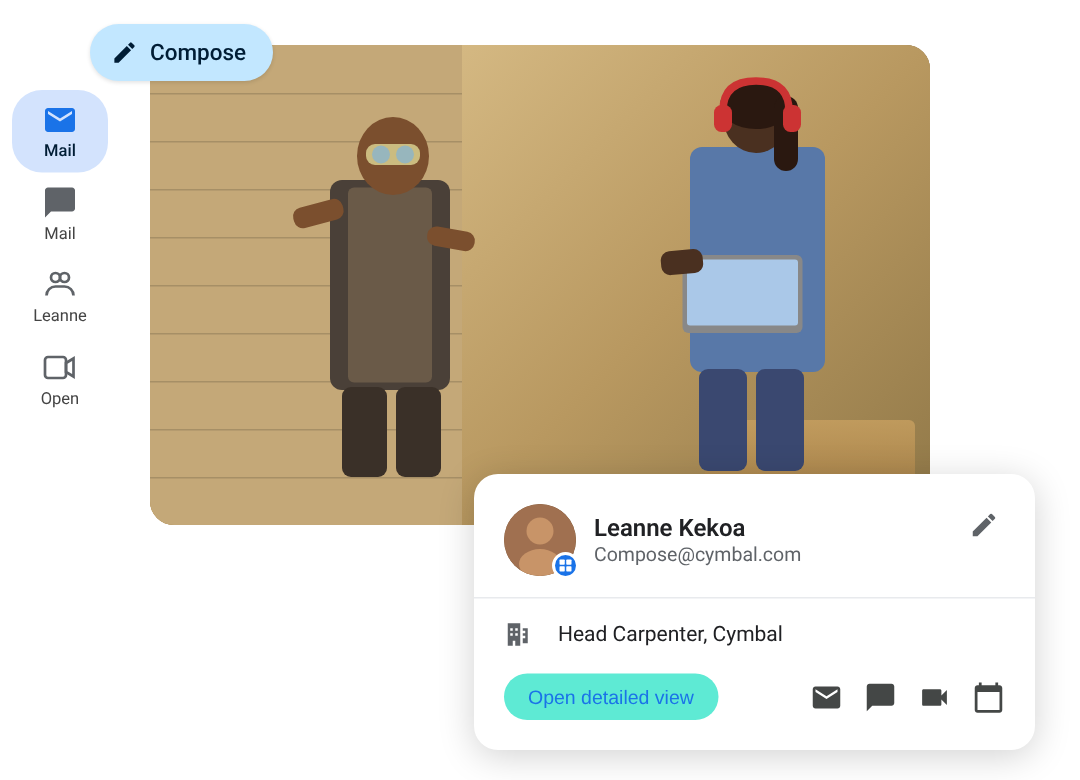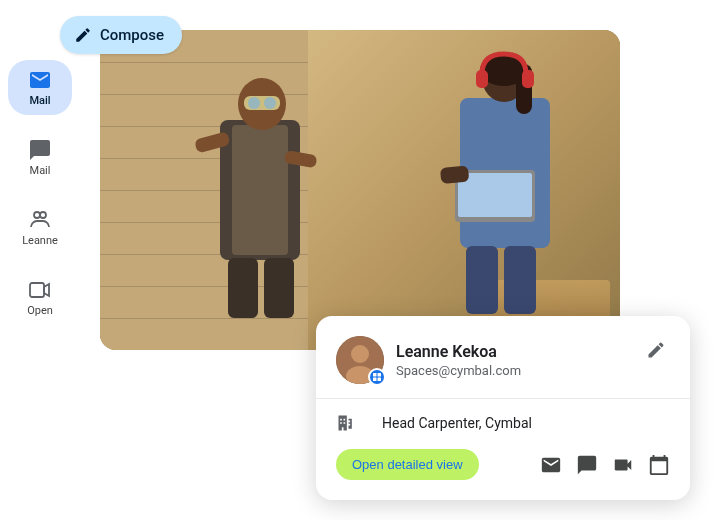--- a/index.html
+++ b/index.html
@@ -52,21 +52,21 @@
       width: 18px;
       height: 18px;
       flex-shrink: 0;
     }
 
     
     .nav-items {
       display: flex;
       flex-direction: column;
       align-items: center;
-      gap: 15px;
+      gap: 0;
       margin-top: 56px;
       width: 100%;
     }
 
     .nav-item {
       display: flex;
       flex-direction: column;
       align-items: center;
       gap: 2px;
       padding: 8px 12px;
@@ -198,42 +198,42 @@
 
     .card-divider {
       border: none;
       border-top: 1px solid #e8eaed;
       margin: 0 -20px 14px;
     }
 
     .card-job {
       display: flex;
       align-items: center;
-      gap: 26px;
+      gap: 16px;
       margin-bottom: 16px;
     }
 
     .job-icon {
       color: #5f6368;
       flex-shrink: 0;
     }
 
     .job-text {
       font-size: 14px;
       color: #202124;
     }
 
     .card-actions {
       display: flex;
       align-items: center;
       gap: 12px;
     }
 
     .open-view-btn {
-      background: #bef264;
+      background: #5eead4;
       color: #1a73e8;
       border: none;
       border-radius: 20px;
       padding: 8px 16px;
       font-size: 13px;
       font-weight: 500;
       cursor: pointer;
       white-space: nowrap;
     }
 
@@ -434,21 +434,21 @@
           <svg width="10" height="10" viewBox="0 0 10 10">
             <rect x="1" y="1" width="3.5" height="3.5" rx="0.5" fill="white"></rect>
             <rect x="5.5" y="1" width="3.5" height="3.5" rx="0.5" fill="white"></rect>
             <rect x="1" y="5.5" width="3.5" height="3.5" rx="0.5" fill="white"></rect>
             <rect x="5.5" y="5.5" width="3.5" height="3.5" rx="0.5" fill="white"></rect>
           </svg>
         </div>
       </div>
       <div class="card-name-area">
         <span class="card-name">Leanne Kekoa</span>
-        <span class="card-email">Spaces@cymbal.com</span>
+        <span class="card-email">Compose@cymbal.com</span>
       </div>
     </div>
     <div class="edit-icon-btn">
       <svg width="20" height="20" viewBox="0 0 24 24">
         <path d="M3 17.25V21h3.75L17.81 9.94l-3.75-3.75L3 17.25zM20.71 7.04a1 1 0 000-1.41l-2.34-2.34a1 1 0 00-1.41 0l-1.83 1.83 3.75 3.75 1.83-1.83z" fill="#5f6368"></path>
       </svg>
     </div>
   </div>
 
   <hr class="card-divider">

